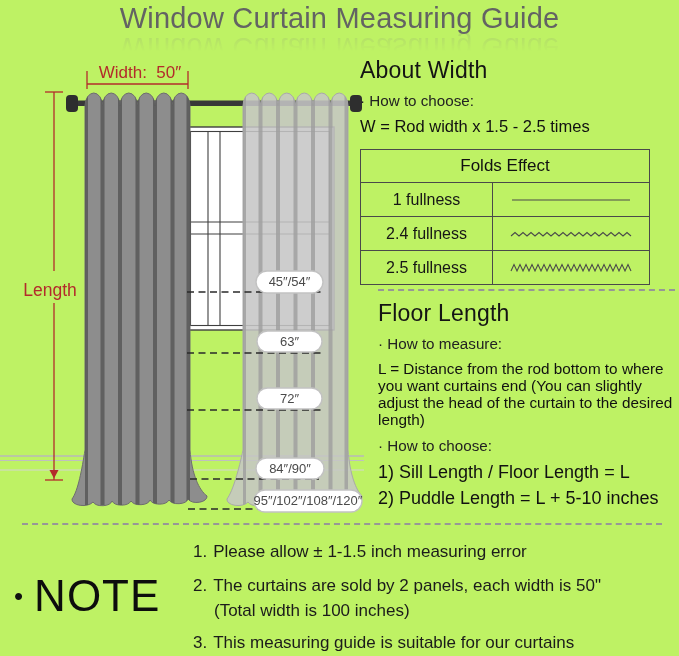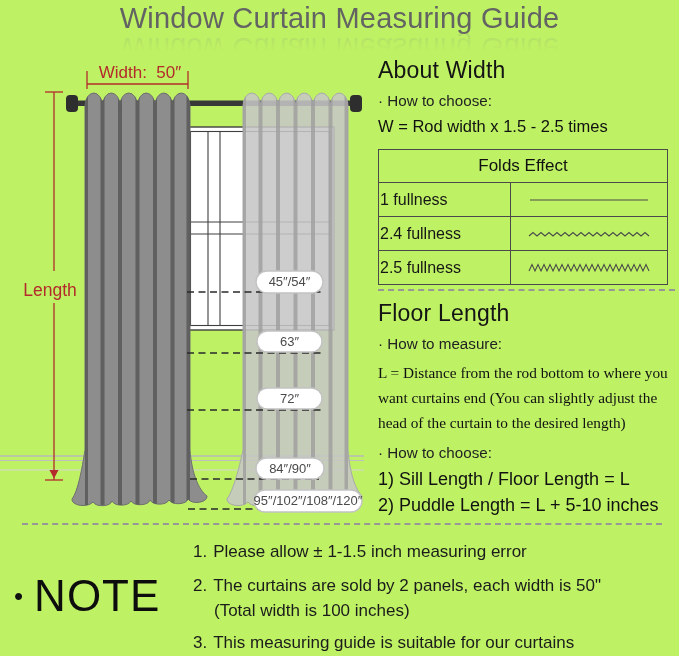--- a/index.html
+++ b/index.html
@@ -14,39 +14,39 @@
          font-size:29px;letter-spacing:.2px;color:#7a7a7a;transform:scaleY(-1);
          opacity:.32;
          -webkit-mask-image:linear-gradient(to top,rgba(0,0,0,.65) 4%,transparent 62%);
          mask-image:linear-gradient(to top,rgba(0,0,0,.65) 4%,transparent 62%);}
 
   
   .diagram{position:absolute;left:0;top:55px;width:380px;height:480px;}
   .diagram text{font-family:"Liberation Sans",sans-serif;}
 
   
-  .col-right{position:absolute;left:378px;top:57px;width:298px;}
+  .col-right{position:absolute;left:360px;top:57px;width:298px;}
   .sec-heading{margin:0 0 7px 0;font-size:23px;font-weight:normal;color:#141414;letter-spacing:.2px;}
   .line-small{margin:8px 0;font-size:15.2px;color:#222;}
   .line-formula{margin:4px 0 0 0;font-size:16.5px;color:#111;}
 
   .folds-table{margin-top:13px;width:290px;border-collapse:collapse;}
   .folds-table th,.folds-table td{border:1.5px solid #4a4a4a;}
   .folds-table th{height:30px;font-size:17px;font-weight:normal;color:#111;text-align:center;}
   .folds-table td{height:31px;}
-  .folds-table td.lbl{width:129px;text-align:left;font-size:16px;color:#161616;}
+  .folds-table td.lbl{width:129px;text-align:center;font-size:16px;color:#161616;}
   .folds-table td.pat{text-align:center;}
   .folds-table td.pat svg{display:block;margin:0 auto;}
 
   .sep-dashed{position:absolute;height:0;border-top:2px dashed #979797;}
   .sep-right{left:378px;top:289px;width:297px;}
   .sep-bottom{left:22px;top:523px;width:640px;}
 
   .about-length{position:absolute;left:378px;top:300px;width:300px;}
-  .measure-text{margin:3px 0 0 0;font-size:15.3px;line-height:25px;color:#111;font-family:Liberation Serif, serif;}
+  .measure-text{margin:3px 0 0 0;font-size:15.3px;line-height:17px;color:#111;}
   .choose2{margin-top:9px;}
   .opt{margin:5px 0 0 0;font-size:18px;color:#111;}
 
   
   .note-head{position:absolute;left:14px;top:574px;display:flex;align-items:center;}
   .note-bullet{font-size:26px;color:#111;margin-right:11px;line-height:1;}
   .note-title{font-size:44px;color:#0d0d0d;letter-spacing:1px;line-height:1;}
   .note-list{position:absolute;left:193px;top:541px;width:478px;}
   .note-item{display:flex;font-size:17px;line-height:21px;color:#1b1b1b;margin-bottom:13px;}
   .note-num{margin-right:6px;}

